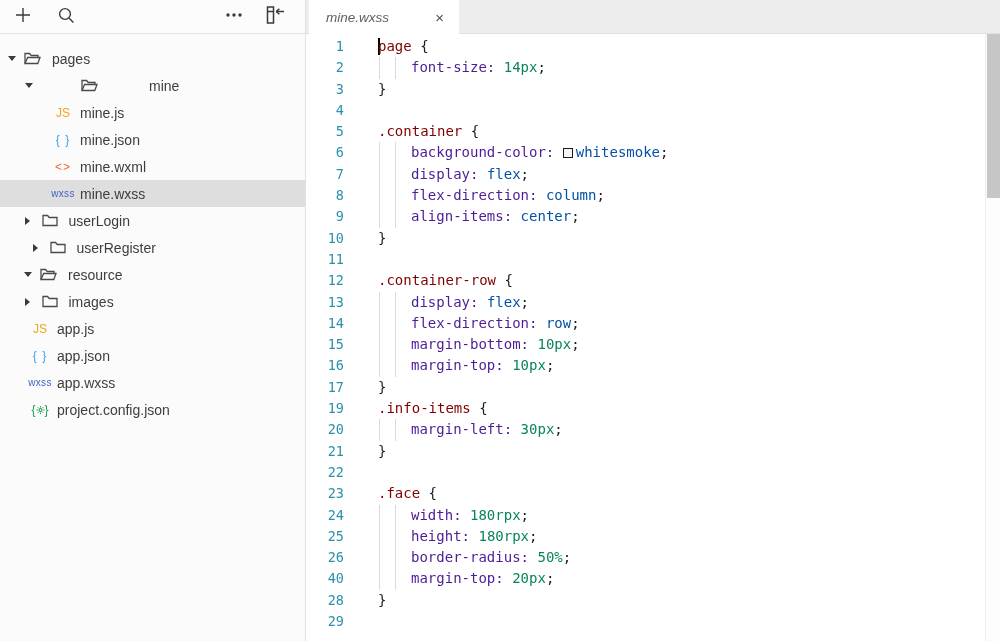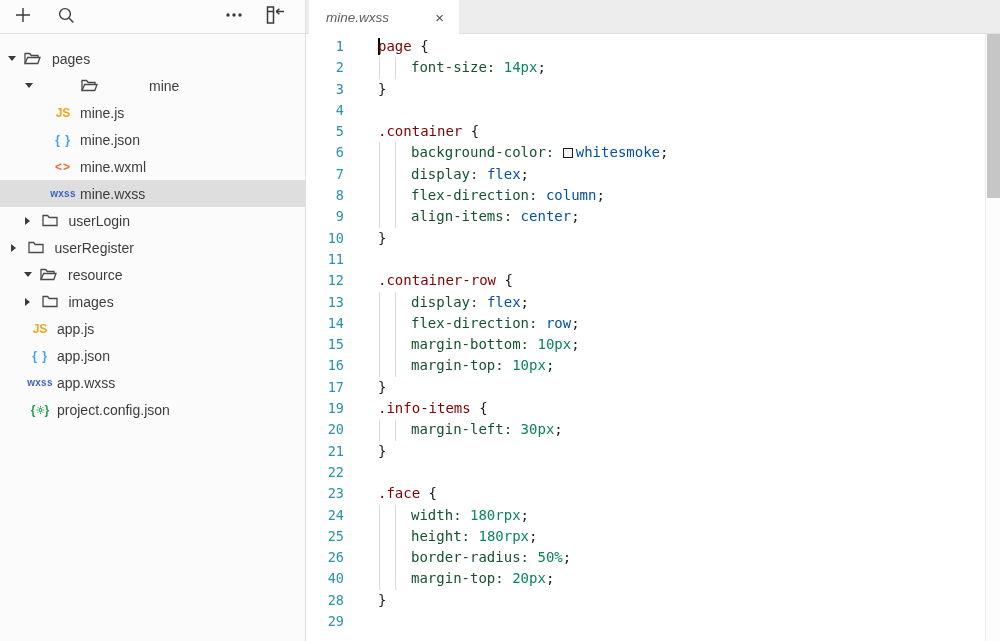--- a/index.html
+++ b/index.html
@@ -41,21 +41,21 @@
     border-top: 5.5px solid #3a3a3a; margin-right: 8px;
   }
   .arrow.right {
     width: 0; height: 0;
     border-top: 4.5px solid transparent; border-bottom: 4.5px solid transparent;
     border-left: 5.5px solid #3a3a3a; margin-right: 11.5px;
   }
   .dicon { flex: none; margin-right: 11px; display: inline-flex; align-items: center; }
   .ficon {
     flex: none; width: 26px; margin-right: 4px; text-align: left;
-    font-weight: bold; display: inline-flex; align-items: center; justify-content: center;
+    font-weight: normal; display: inline-flex; align-items: center; justify-content: center;
   }
   .fi-js   { color: #f0a41f; font-size: 12px; }
   .fi-json { color: #38a3f2; font-size: 12px; letter-spacing: 1px; }
   .fi-wxml { color: #e96b3a; font-size: 12px; letter-spacing: 1px; }
   .fi-wxss { color: #3e63c2; font-size: 10px; letter-spacing: .3px; }
   .fi-config { color: #1ba250; font-size: 12px; }
   .flabel { color: #3d3d3d; }
 
   
   .main { flex: 1; display: flex; flex-direction: column; min-width: 0; }
@@ -79,21 +79,21 @@
   .cline { display: flex; height: 21.3px; line-height: 21.3px; }
   .lnum { width: 38px; flex: none; text-align: right; color: #2b91af; font-size: 13.5px; }
   .ltext { margin-left: 34px; white-space: pre; }
   .ind {
     display: inline-block; width: 33px; height: 21.3px; vertical-align: top;
     background:
       linear-gradient(#dadada,#dadada) no-repeat 1px 0 / 1px 100%,
       linear-gradient(#dadada,#dadada) no-repeat 17px 0 / 1px 100%;
   }
   .tk-sel  { color: #800000; }
-  .tk-prop { color: #14532d; }
+  .tk-prop { color: #4c1d95; }
   .tk-num  { color: #098658; }
   .tk-kw   { color: #0451a5; }
   .tk-pln  { color: #1b1b1b; }
   .swatch {
     display: inline-block; width: 10px; height: 10px;
     border: 1.3px solid #1b1b1b; margin-right: 3px; vertical-align: -1px;
   }
   .cursor {
     display: inline-block; width: 2px; height: 17px; background: #000;
     vertical-align: -3.5px; margin-right: -2px;
@@ -186,21 +186,21 @@
         </div>
         <div class="row" style="padding-left: 25px;">
           <span class="arrow right"></span>
           <span class="dicon">
             <svg width="16" height="13" viewBox="0 0 16 13">
               <path d="M1 1.5h4.6l1.6 2H15v8H1z" fill="none" stroke="#4a4a4a" stroke-width="1.3"></path>
             </svg>
           </span>
           <span class="flabel">userLogin</span>
         </div>
-        <div class="row" style="padding-left: 11px;">
+        <div class="row" style="padding-left: 33px;">
           <span class="arrow right"></span>
           <span class="dicon">
             <svg width="16" height="13" viewBox="0 0 16 13">
               <path d="M1 1.5h4.6l1.6 2H15v8H1z" fill="none" stroke="#4a4a4a" stroke-width="1.3"></path>
             </svg>
           </span>
           <span class="flabel">userRegister</span>
         </div>
         <div class="row" style="padding-left: 24px;">
           <span class="arrow down"></span>

